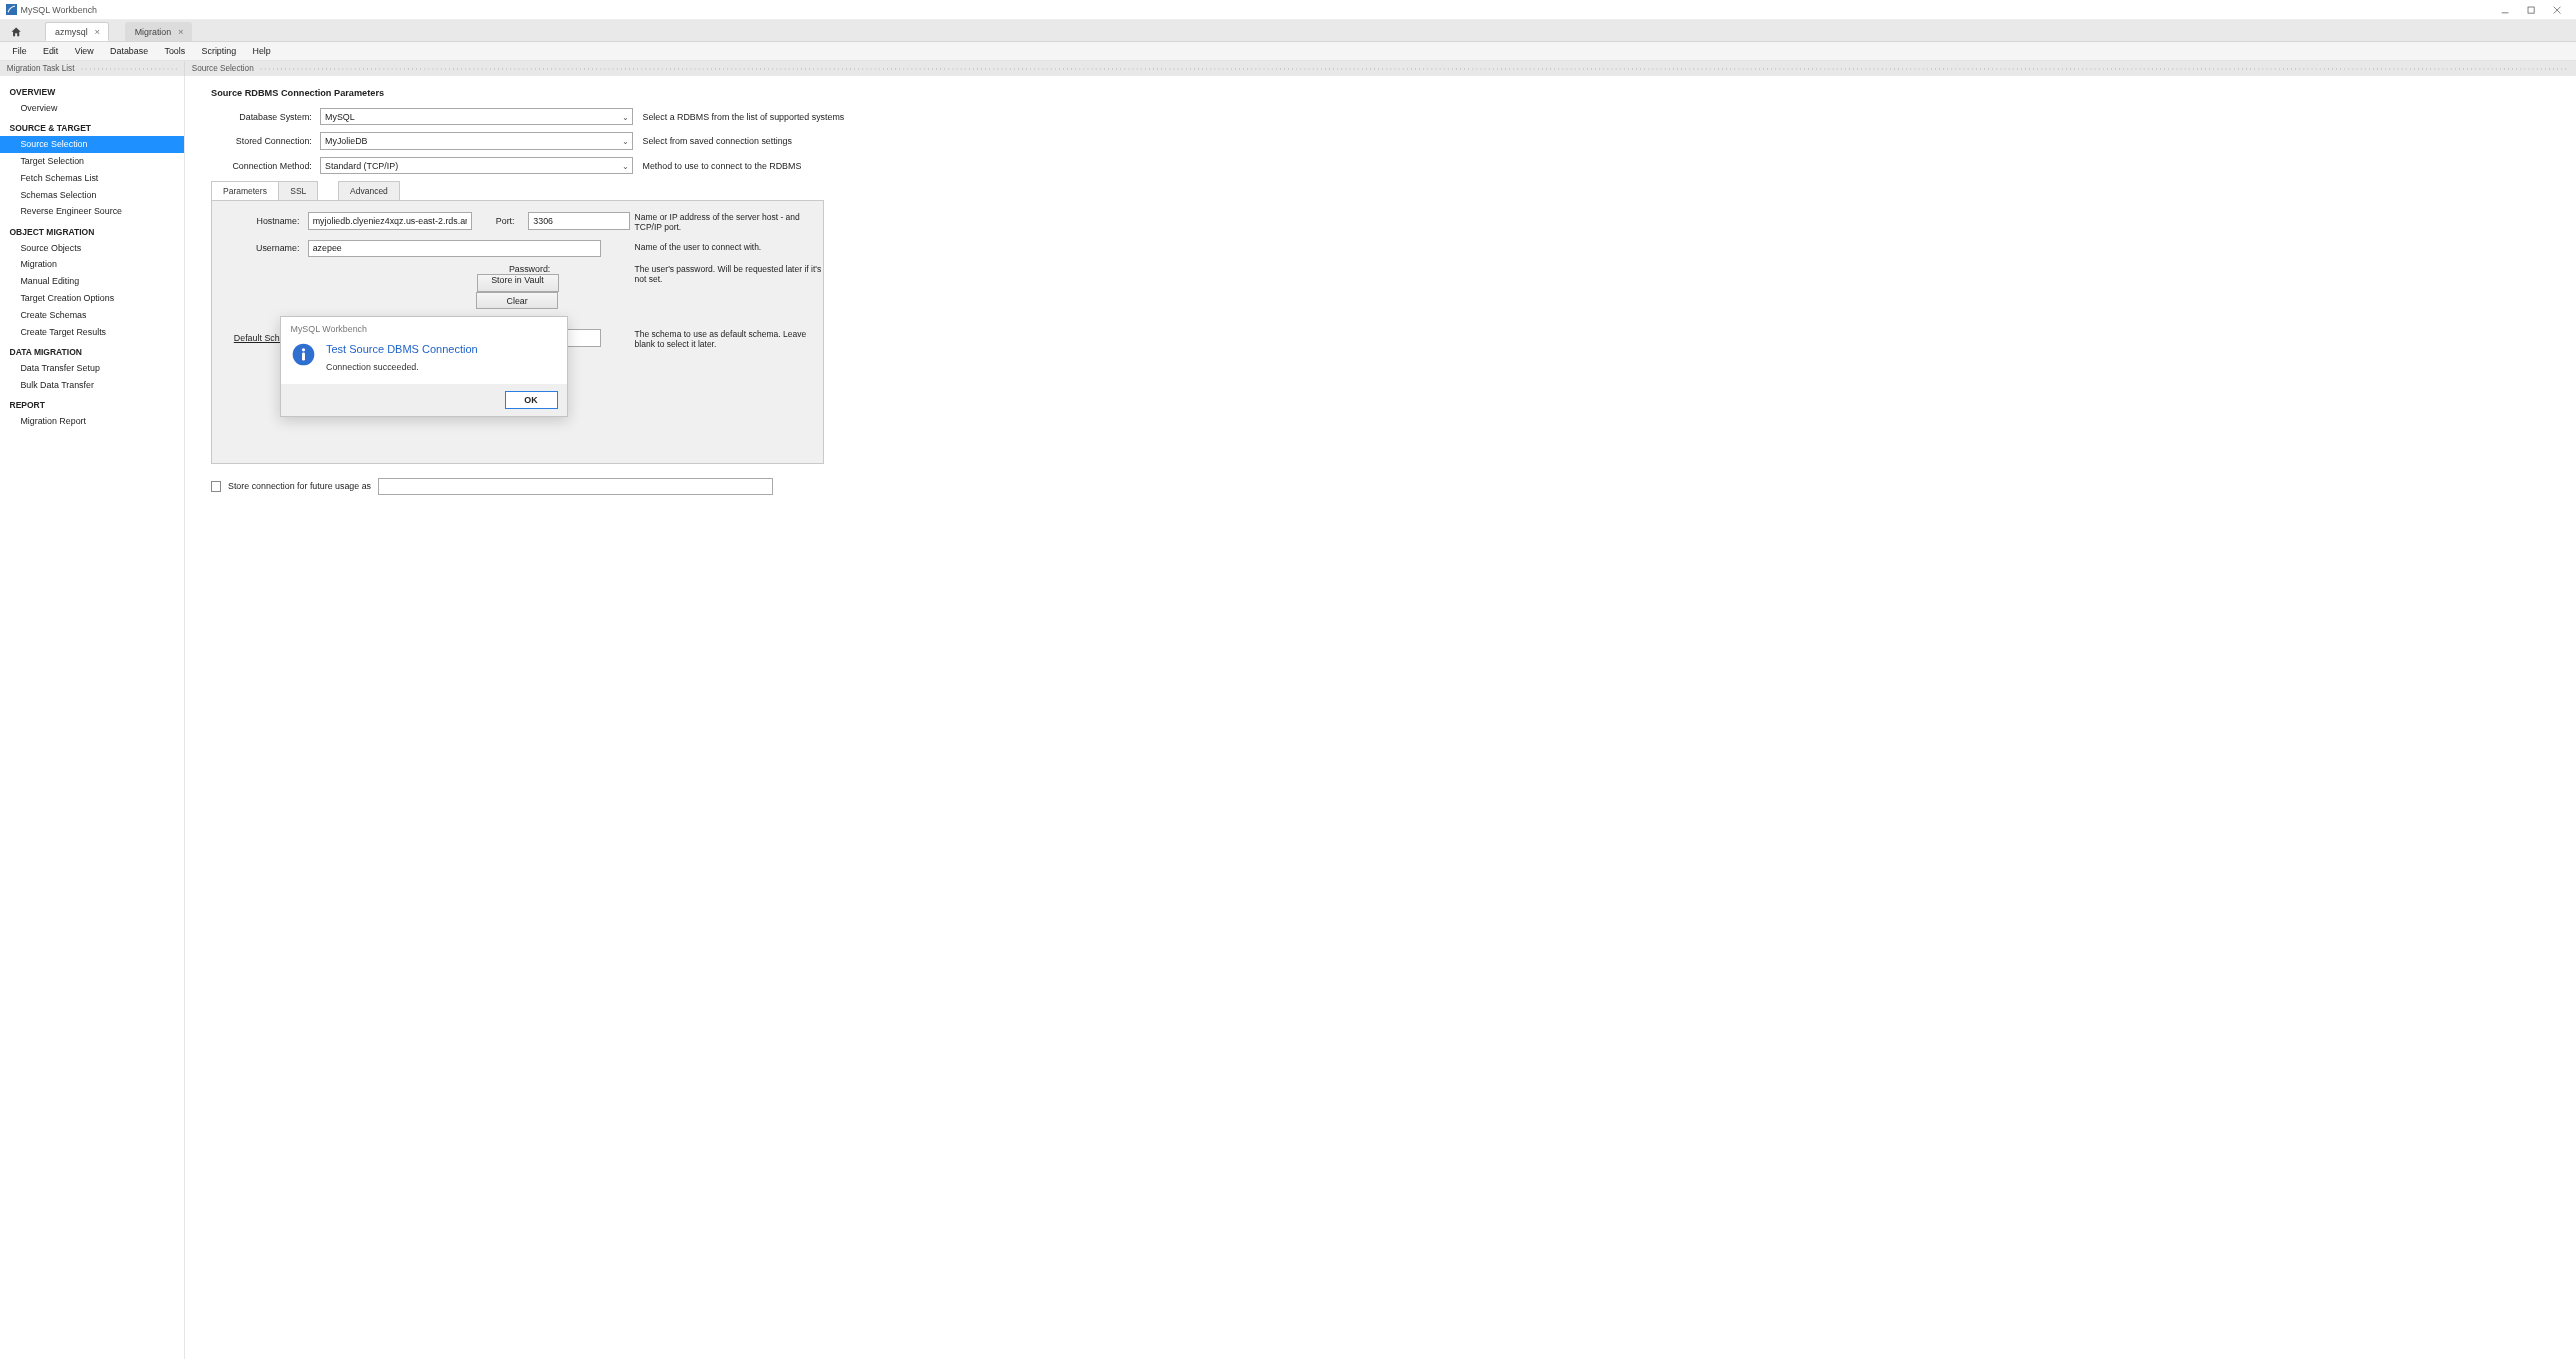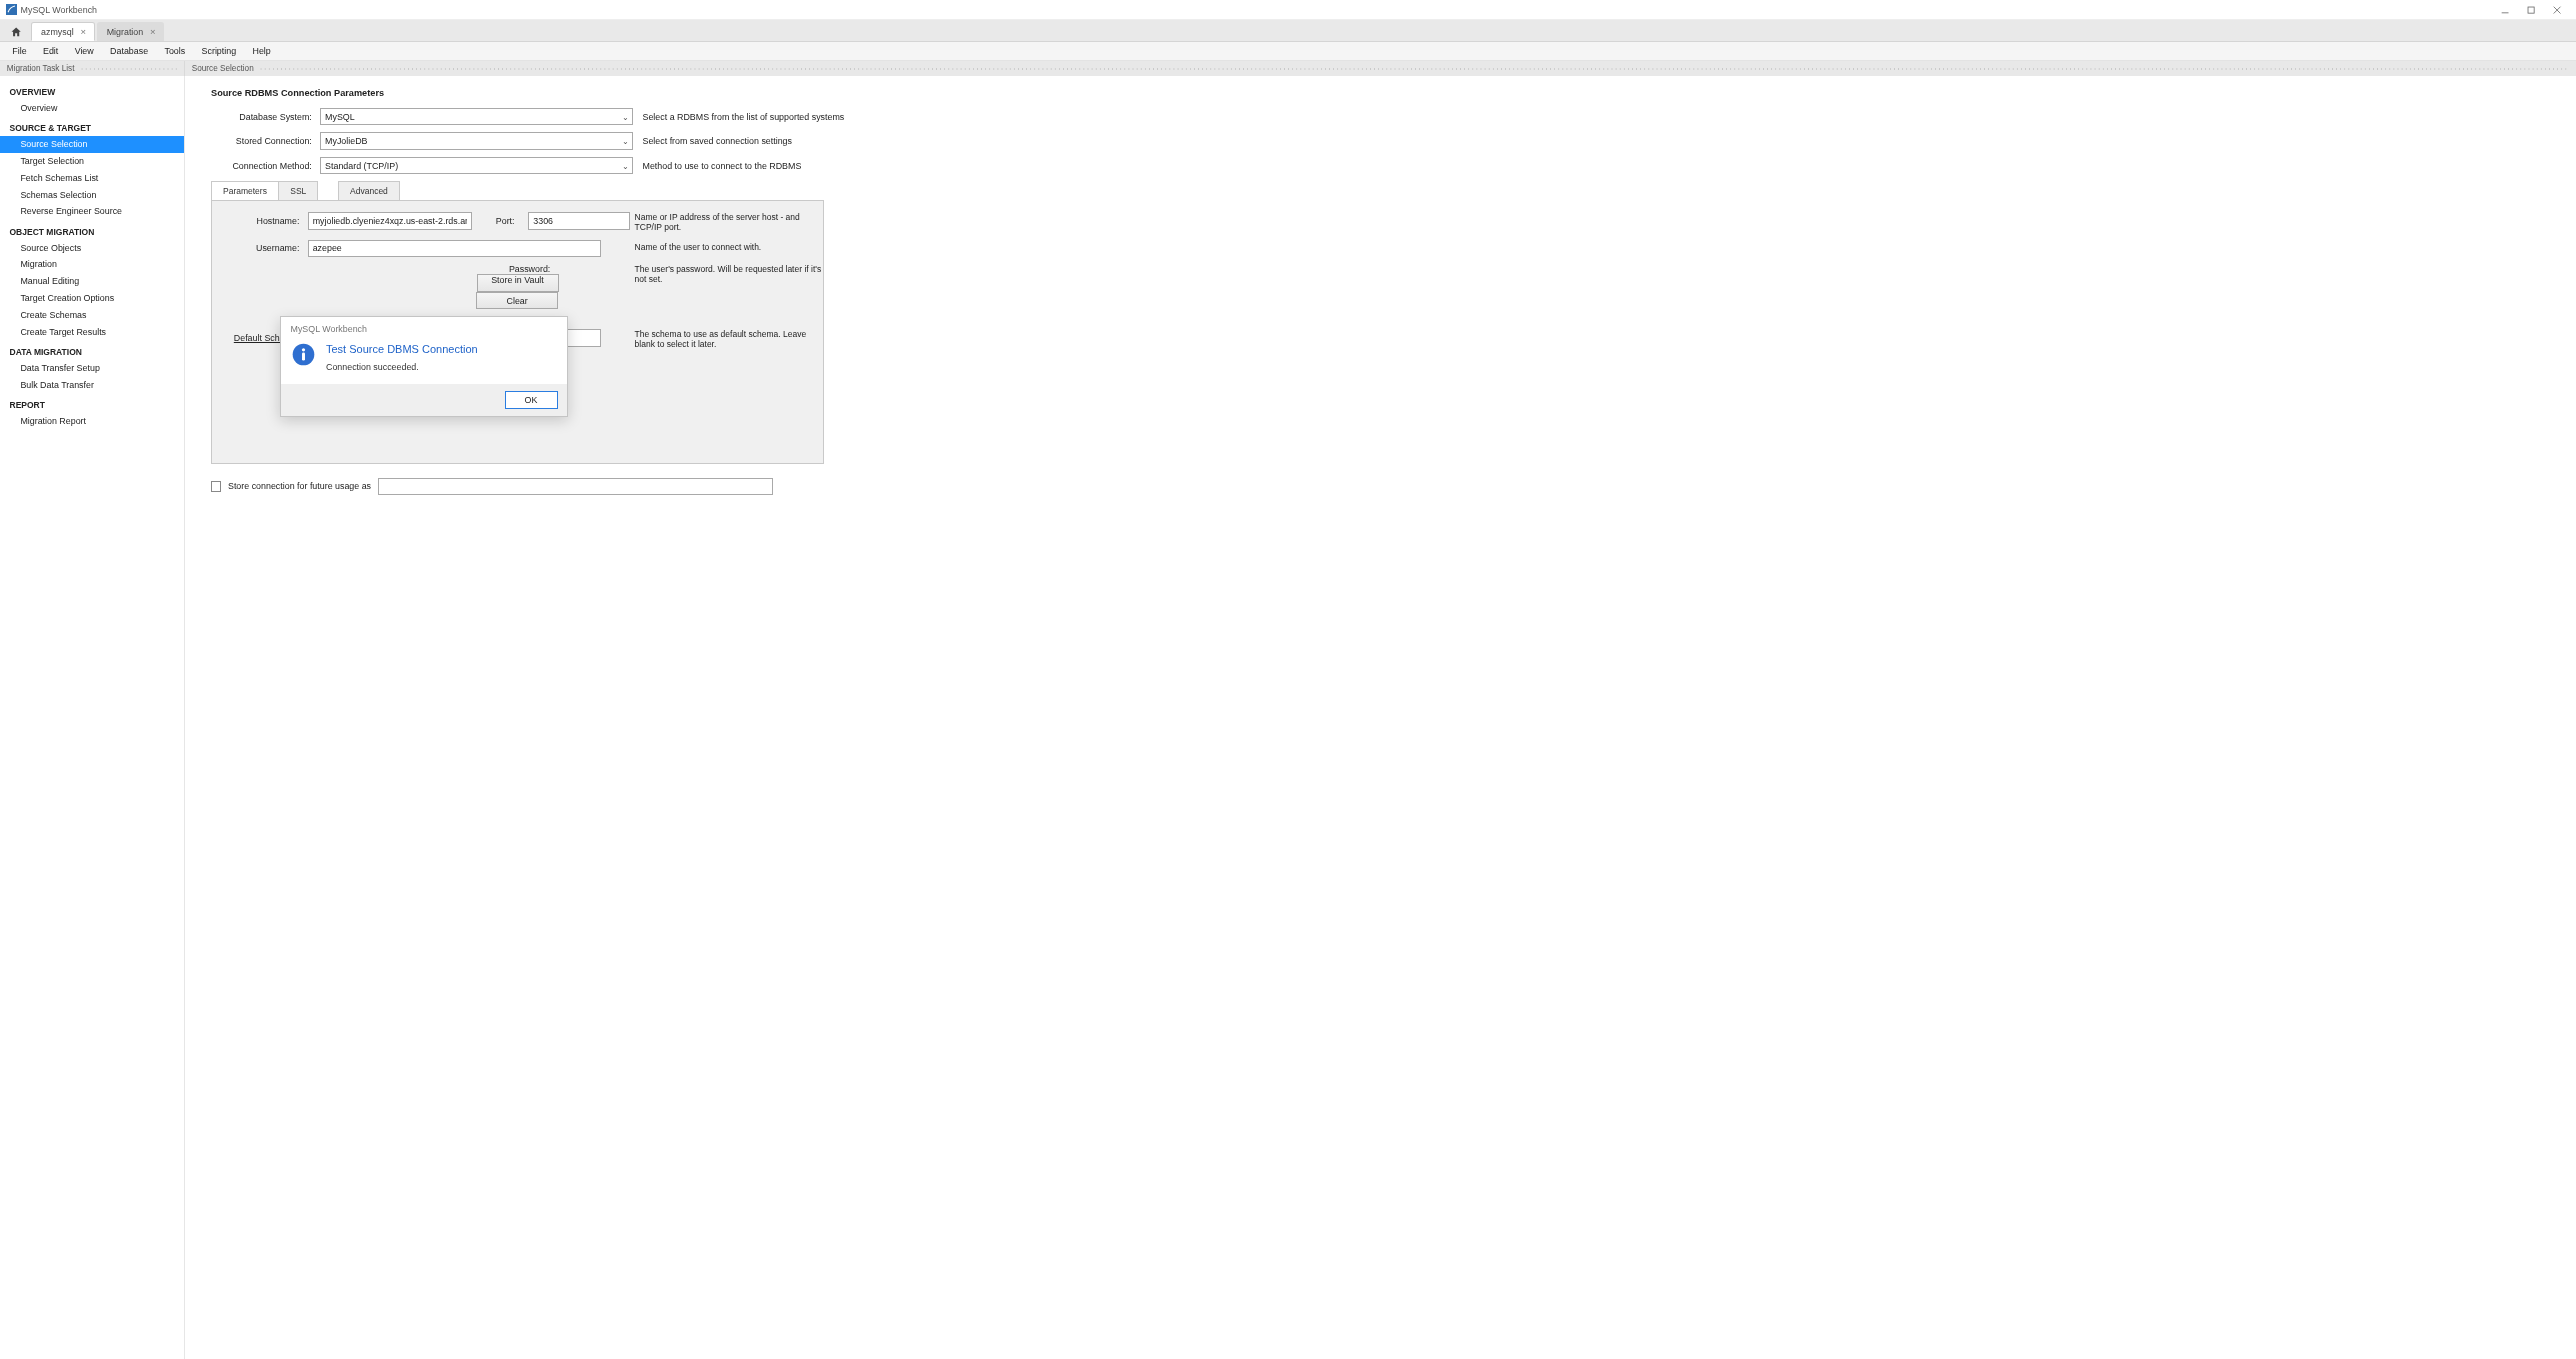--- a/index.html
+++ b/index.html
@@ -11,21 +11,21 @@
   .titlebar .app-icon { width:11px; height:11px; margin-right:4.1px; display:inline-flex; }
   .titlebar .title { color:#555; font-size:8.9px; flex:0 0 auto; }
   .titlebar .spacer { flex:1; }
   .winbtn { width:26px; height:19px; display:flex; align-items:center; justify-content:center; color:#666; }
   .winbtn svg { width:8.2px; height:8.2px; }
 
   
   .tabstrip { height:22px; background:#e9e9e9; display:flex; align-items:flex-end; padding-left:4.1px; border-bottom:0.7px solid #d5d5d5; }
   .home-tab { width:24.5px; height:19px; display:flex; align-items:center; justify-content:center; background:#e9e9e9; border-radius:2.7px 2.7px 0 0; }
   .home-tab svg { width:12.3px; height:12.3px; fill:#444; }
-  .tab { height:19px; padding:0 8.2px 0 9.5px; margin-left:2px; display:flex; align-items:center; gap:6.8px; background:#dcdcdc; border-radius:2.7px 2.7px 0 0; color:#444; position:relative; }
+  .tab { height:19px; padding:0 8.2px 0 9.5px; margin-left:16px; display:flex; align-items:center; gap:6.8px; background:#dcdcdc; border-radius:2.7px 2.7px 0 0; color:#444; position:relative; }
   .tab.active-sub { background:#fff; border:0.7px solid #cfcfcf; border-bottom:0.7px solid #fff; }
   .tab .close { color:#777; font-size:9.5px; line-height:1; }
 
   
   .menubar { height:19px; background:#f5f5f5; display:flex; align-items:center; padding:0 4.1px; gap:0; border-bottom:0.7px solid #e3e3e3; }
   .menubar .mi { padding:2.7px 8.2px; color:#222; }
 
   
   .strip-row { display:flex; }
   .strip { height:15px; background:#e8e8e8; display:flex; align-items:center; padding:0 6.8px; color:#555; font-size:8.2px; position:relative; }
@@ -69,21 +69,21 @@
 
   .panel .row .lbl { width:82px; }
   .panel .txt { width:293px; }
   .panel .txt.host { width:164px; }
   .panel .txt.port { width:102px; margin-left:5.5px; }
   .panel .port-lbl { margin-left:8.2px; }
   .panel .rhint { position:absolute; left:409px; width:191px; color:#222; font-size:8.5px; }
   .panel .rowrel { position:relative; }
   .btn { height:17.7px; padding:0 12.3px; border:0.7px solid #a9a9a9; background:linear-gradient(#f5f5f5,#e6e6e6); font-family:inherit; font-size:8.9px; color:#222; }
   .btn.blue-border { border:1px solid #2a7de1; background:#fff; color:#222; }
-  .btn.primary { border:1px solid #2a7de1; background:#fff; }
+  .btn.primary { border:1px solid #2a7de1; background:#fff;font-weight:bold; }
   .btn:disabled { color:#9a9a9a; background:#f1f1f1; border-color:#cfcfcf; }
 
   
   .store-row { display:flex; align-items:center; margin-top:13.6px; gap:6.8px; }
   .store-row .txt { flex:1; max-width:395px; }
   .chk { width:10.2px; height:10.2px; border:0.7px solid #888; display:inline-block; }
 
   
   .footer { position:absolute; bottom:12.3px; left:26px; right:19px; display:flex; align-items:center; }
   .footer .left { display:flex; gap:9.5px; }

